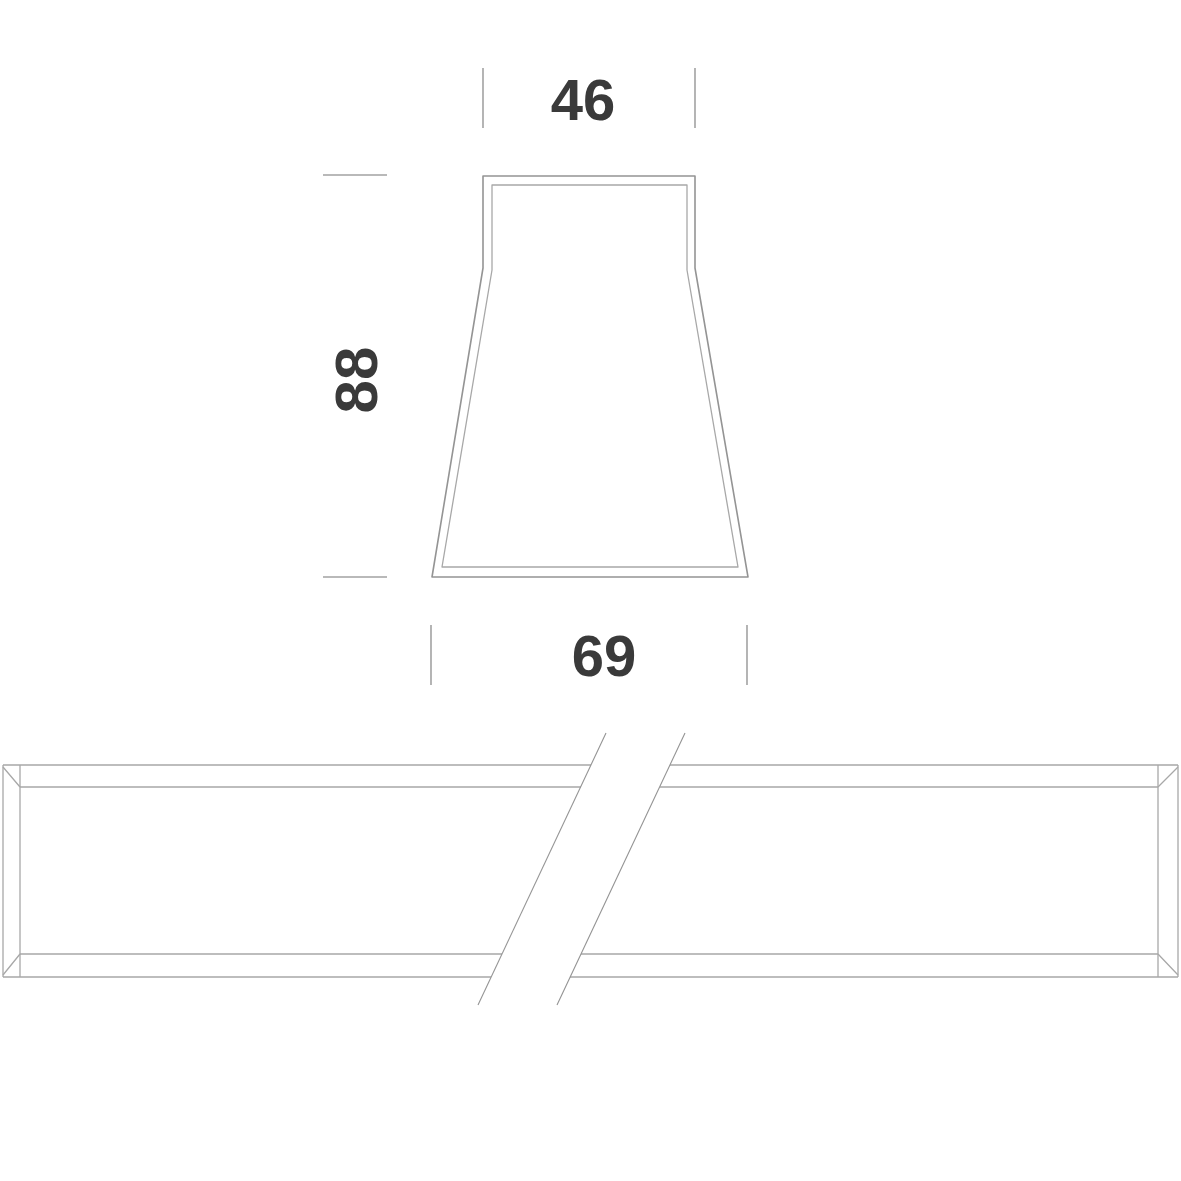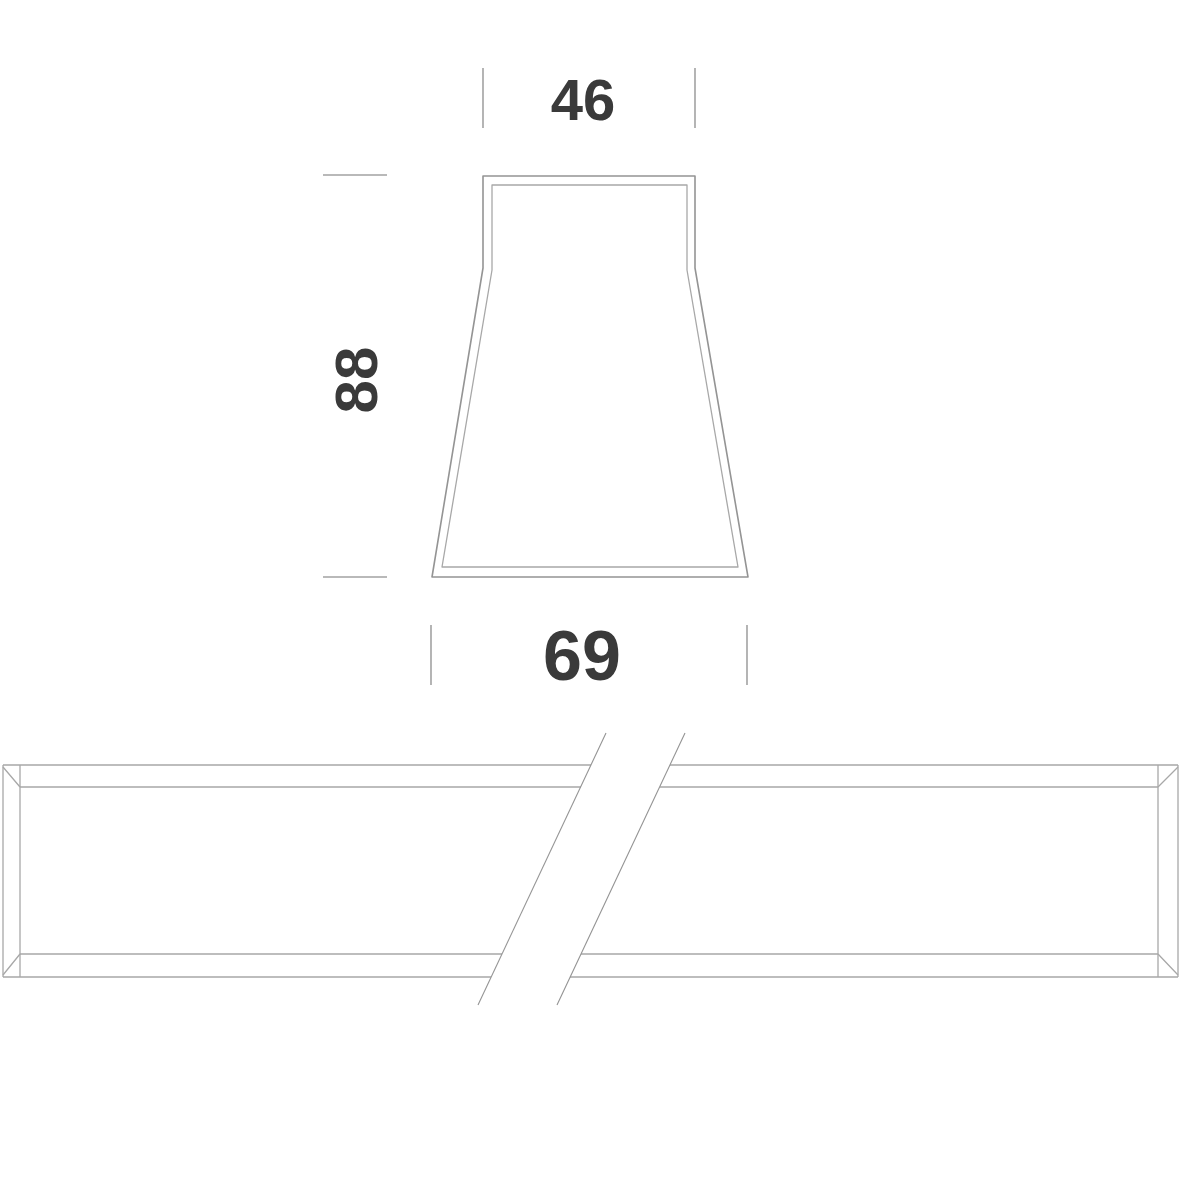--- a/index.html
+++ b/index.html
@@ -26,21 +26,21 @@
     position:absolute;
     color:var(--text);
     font-weight:700;
     white-space:nowrap;
     transform:translate(-50%,-50%);
     line-height:1;
     user-select:none;
   }
   .dim-top-width{left:583px;top:100px;font-size:58px;}
   .dim-height{left:357px;top:380px;font-size:60px;transform:translate(-50%,-50%) rotate(-90deg);}
-  .dim-bottom-width{left:582px;top:656px;font-size:70px;}
+  .dim-bottom-width{left:604px;top:656px;font-size:58px;}
   .dim-length{left:528px;top:1068px;font-size:56px;letter-spacing:-1px;}
 </style>
 </head>
 <body>
 
 <div class="drawing">
 
   <svg width="1181" height="1181" viewBox="0 0 1181 1181" fill="none" stroke-linecap="butt">
 
     <g>

